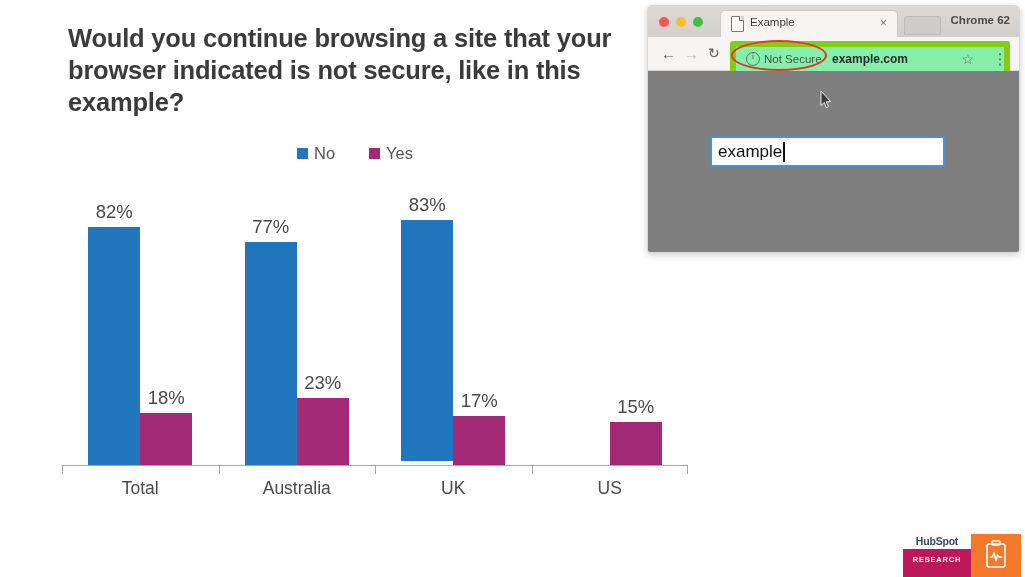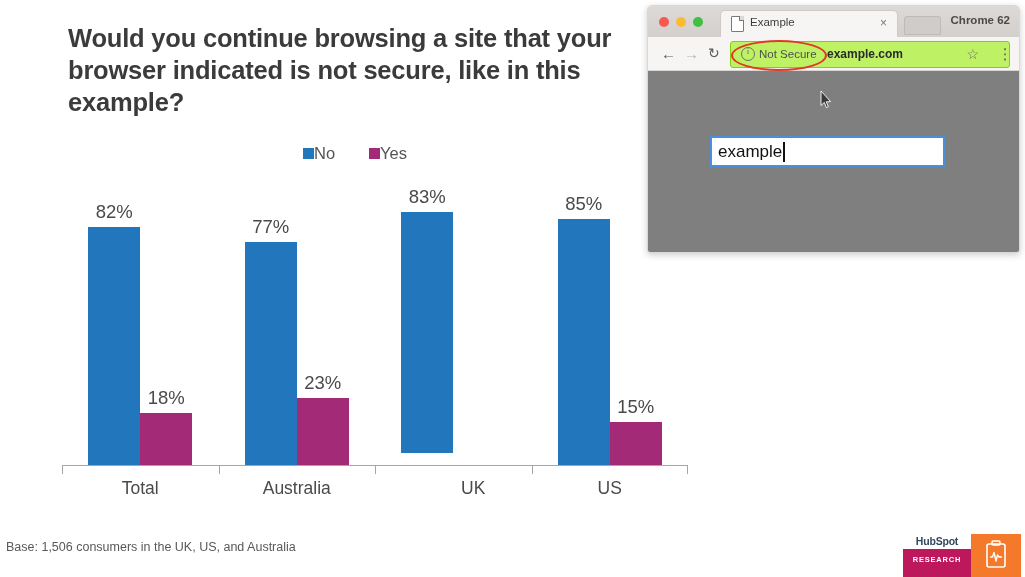--- a/index.html
+++ b/index.html
@@ -43,20 +43,21 @@
     top: 4px;
     width: 710px;
     display: flex;
     justify-content: center;
     gap: 34px;
     align-items: center;
   }
   .legend-item {
     display: flex;
     align-items: center;
+    gap: 6px;
   }
   .legend-swatch {
     width: 11px;
     height: 11px;
     display: block;
   }
   .legend-label {
     font-size: 16.5px;
     color: #555555;
   }
@@ -289,22 +290,22 @@
   #back-icon    { left: 13px; }
   #forward-icon { left: 36px; color: #b5b5b5; }
   #reload-icon  { left: 60px; font-size: 14px; }
 
   #omnibox {
     position: absolute;
     left: 82px;
     top: 4px;
     right: 9px;
     height: 25px;
-    background: #bef264;
-    border: 1px solid #84cc16;
+    background: #86efac;
+    border: 6px solid #84cc16;
     border-radius: 3px;
   }
   #not-secure-group {
     position: absolute;
     left: 10px;
     top: 5px;
     display: flex;
     align-items: center;
     gap: 4px;
   }
@@ -431,48 +432,47 @@
         <div class="bar-label" style="bottom: 56.2px;">18%</div>
       </div>
       <div class="bar-wrap" style="position: absolute; bottom: 0px; left: 182.75px; width: 52px; height: 100%;">
         <div class="bar" style="height: 223.3px; background: rgb(33, 118, 188);"></div>
         <div class="bar-label" style="bottom: 227.3px; text-align: center;">77%</div>
       </div>
       <div class="bar-wrap" style="position: absolute; bottom: 0px; left: 234.75px; width: 52px; height: 100%;">
         <div class="bar" style="height: 66.7px; background: rgb(163, 42, 119);"></div>
         <div class="bar-label" style="bottom: 70.7px;">23%</div>
       </div>
-      <div class="bar-wrap" style="position: absolute; bottom: 12px; left: 339.25px; width: 52px; height: 100%;">
+      <div class="bar-wrap" style="position: absolute; bottom: 4px; left: 339.25px; width: 52px; height: 100%;">
         <div class="bar" style="height: 240.7px; background: rgb(33, 118, 188);"></div>
         <div class="bar-label" style="bottom: 244.7px;">83%</div>
       </div>
-      <div class="bar-wrap" style="position: absolute; bottom: 0px; left: 495.75px; width: 52px; height: 100%;">
-        <div class="bar" style="height: 246.5px; background: rgb(33, 118, 188);"></div>
-        <div class="bar-label" style="bottom: 250.5px;">85%</div>
+      <div class="bar-wrap" style="position: absolute; bottom: 0px; left: 391.25px; width: 52px; height: 100%;">
+        <div class="bar" style="height: 49.3px; background: rgb(163, 42, 119);"></div>
+        <div class="bar-label" style="bottom: 53.3px;">17%</div>
       </div>
       <div class="bar-wrap" style="position: absolute; bottom: 0px; left: 547.75px; width: 52px; height: 100%; text-decoration: underline;">
         <div class="bar" style="height: 43.5px; background: rgb(163, 42, 119);"></div>
         <div class="bar-label" style="bottom: 47.5px;">15%</div>
       </div>
     </div>
 
   <div id="axis-line"></div>
 <div class="cat-label" style="left: 140.25px;">Total</div>
     <div class="cat-label" style="left: 296.75px;">Australia</div>
-    <div class="cat-label" style="left: 453.25px; margin-left: 20px;">UK</div>
+    <div class="cat-label" style="left: 453.25px;">UK</div>
     <div class="cat-label" style="left: 609.75px;">US</div>
     <div class="tick" style="left: 62px;"></div>
     <div class="tick" style="left: 218.5px;"></div>
     <div class="tick" style="left: 375px;"></div>
     <div class="tick" style="left: 531.5px;"></div>
     <div class="tick" style="left: 687px;"></div>
   </div>
 
 <div id="footer">
-  <div>Base: 1,506 consumers in the UK, US, and Australia</div>
 </div>
 
 <div id="logo">
   <div id="logo-left">
     <div id="logo-wordmark">HubSpot</div>
     <div id="logo-research-block" style="background: #be185d;">
       <div id="logo-research-text">RESEARCH</div>
     </div>
   </div>
   <div id="logo-right" style="background: rgb(245, 121, 42);">

